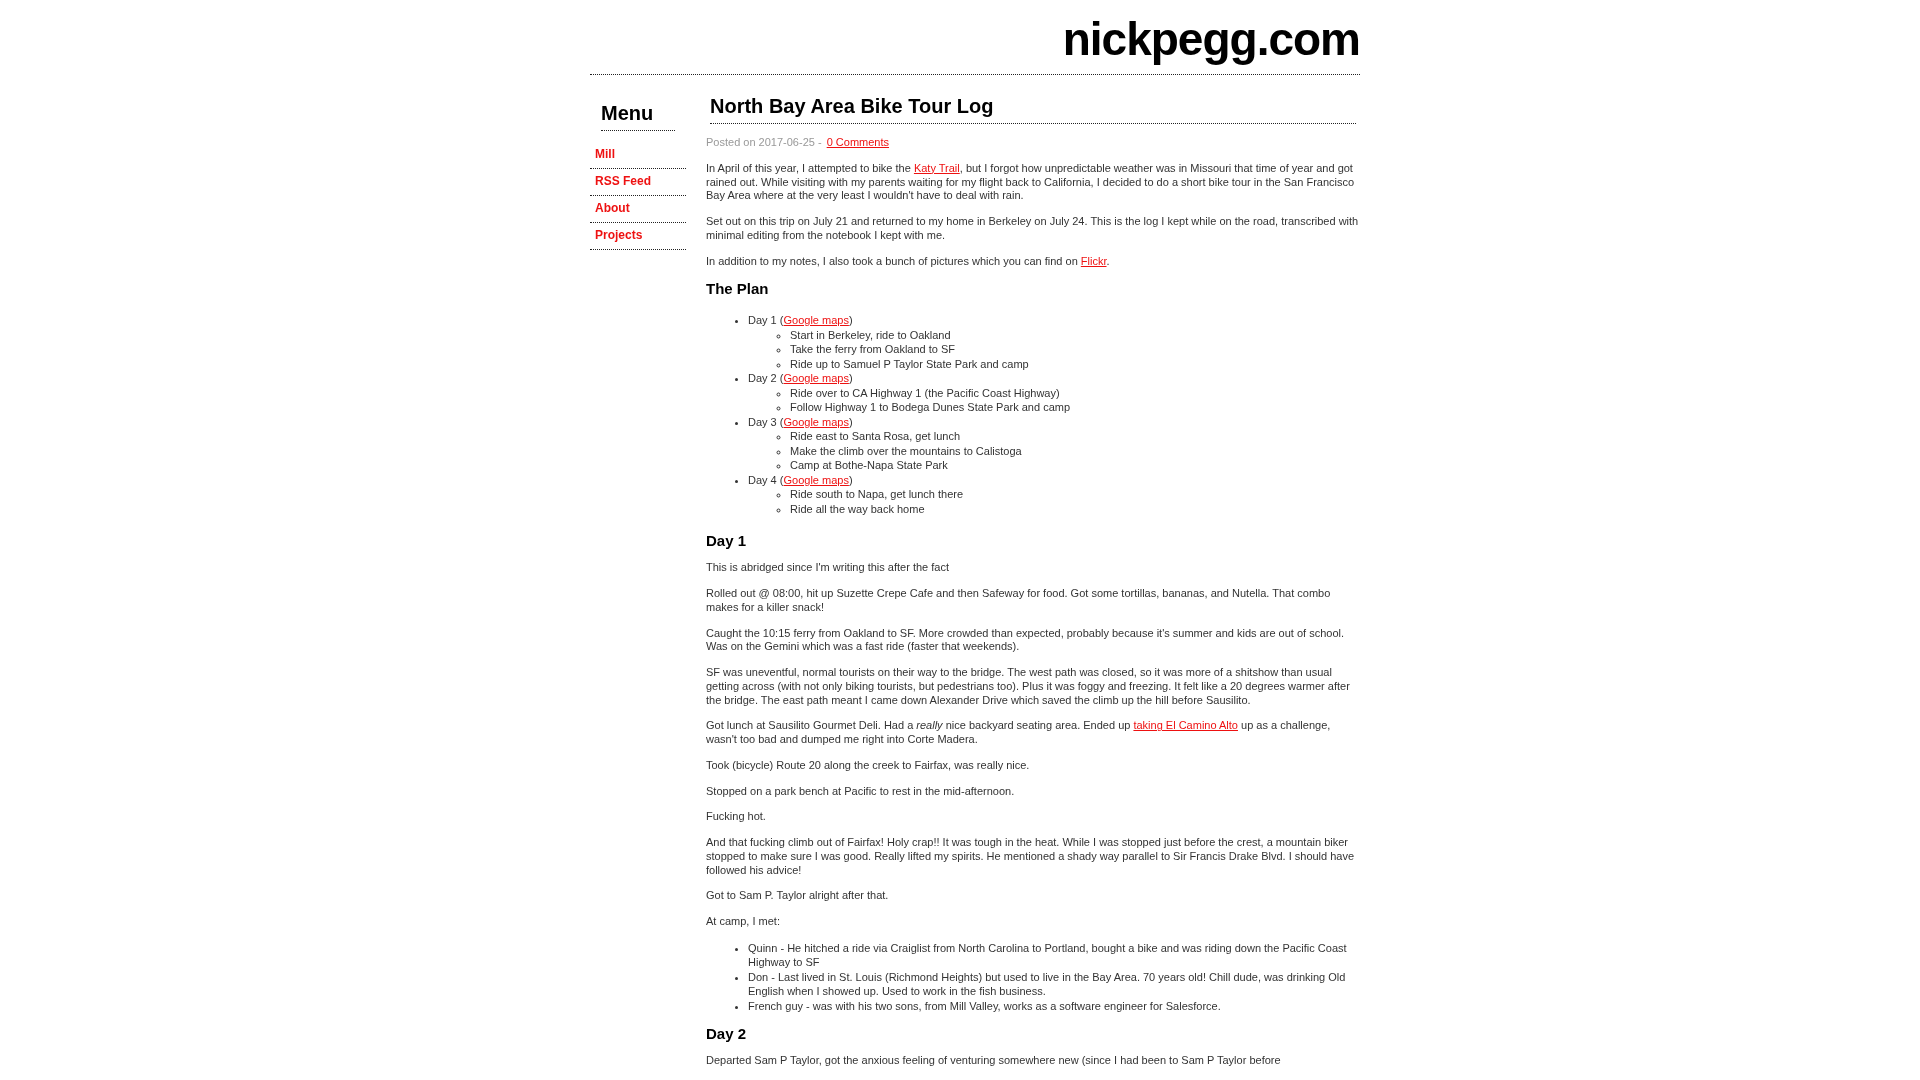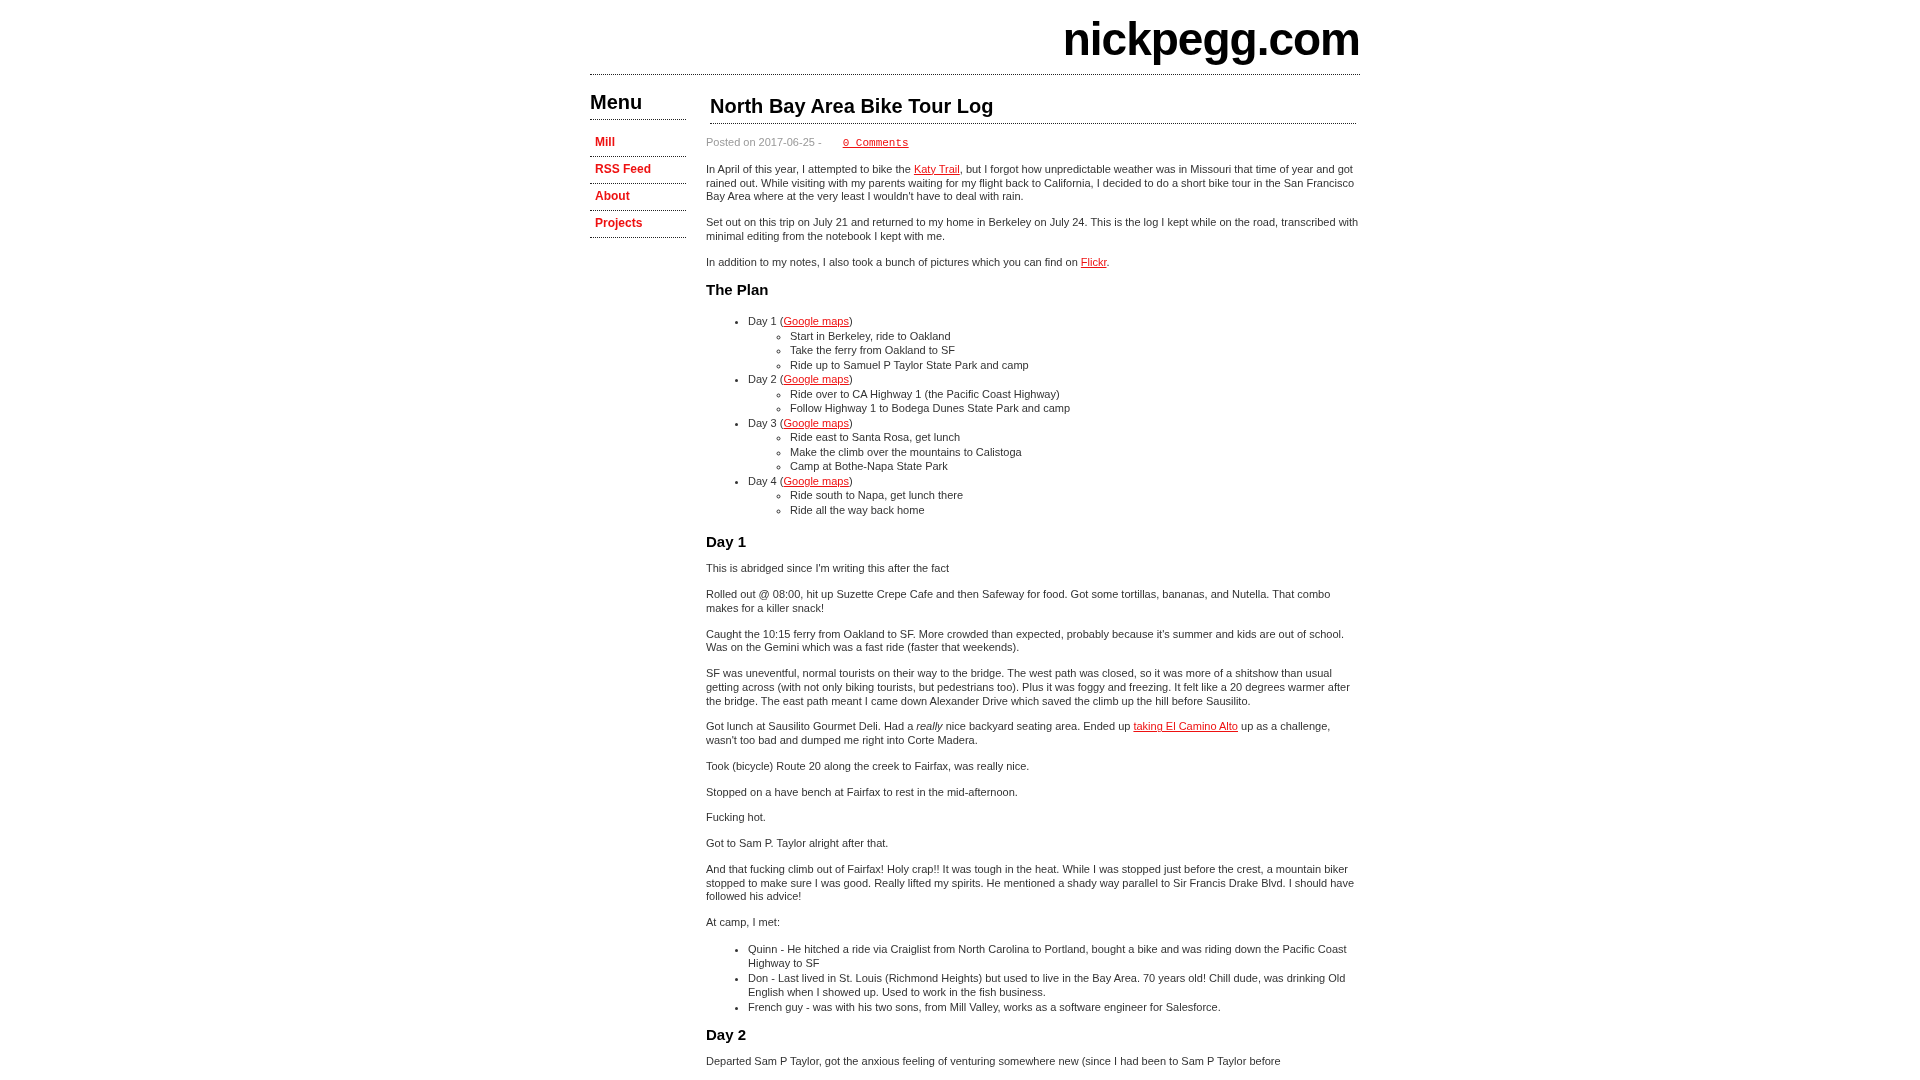--- a/index.html
+++ b/index.html
@@ -17,38 +17,38 @@
   .site-title {
     margin: 0; font-size: 46px; line-height: 62px; font-weight: bold;
     text-align: right; color: var(--heading-text, #000); letter-spacing: -1px;
   }
 
   
   .columns { display: flex; margin-top: 16px; align-items: flex-start; }
   .sidebar { width: 116px; flex: none; }
   .sidebar-inner { width: 96px; }
   .menu-title {
-    margin: 0; font-size: 20px; line-height: 22px; font-weight: bold;
+    margin: 11px; font-size: 20px; line-height: 22px; font-weight: bold;
     color: var(--heading-text, #000); padding-bottom: 6px; border-bottom: 1px dotted #222;
   }
   .menu-list { list-style: none; margin: 10px 0 0 0; padding: 0; }
   .menu-list li { border-bottom: 1px dotted #222; padding: 5px 0 6px 5px; }
   .menu-list a {
     color: var(--accent, #ee1111); font-weight: bold; font-size: 12px;
     text-decoration: none; cursor: pointer;
   }
 
   
   .content { width: 654px; flex: none; }
   .post-title {
     margin: 4px; font-size: 20px; line-height: 22px; font-weight: bold;
     color: var(--heading-text, #000); padding-bottom: 6px; border-bottom: 1px dotted #222;
   }
   .meta { margin: 5px 0 0 0; color: var(--meta-text, #999999); }
-  .meta a { margin-left: 18px; font-family: Liberation Mono, monospace; }
+  .meta a { margin-left: 2px; }
   .content p { margin: 12px 0; }
   .section-heading {
     font-size: 15px; line-height: 17px; font-weight: bold;
     color: var(--heading-text, #000); margin: 12px 0 9px 0;
   }
   ul.plan { margin: 16px 0; padding-left: 42px; list-style: disc; }
   ul.plan ul { margin: 0; padding-left: 42px; list-style: circle; }
   ul.plan li { line-height: 14.5px; }
   ul.camp { margin: 12px 0; padding-left: 42px; list-style: disc; }
   ul.camp li { line-height: 14.5px; }
@@ -128,24 +128,24 @@
       </ul>
 
       <h2 class="section-heading">Day 1</h2>
 
       <p><span>This is abridged since I'm writing this after the fact</span></p>
       <p><span>Rolled out @ 08:00, hit up Suzette Crepe Cafe and then Safeway for food. Got some tortillas, bananas, and Nutella. That combo makes for a killer snack!</span></p>
       <p><span>Caught the 10:15 ferry from Oakland to SF. More crowded than expected, probably because it's summer and kids are out of school. Was on the Gemini which was a fast ride (faster that weekends).</span></p>
       <p><span>SF was uneventful, normal tourists on their way to the bridge. The west path was closed, so it was more of a shitshow than usual getting across (with not only biking tourists, but pedestrians too). Plus it was foggy and freezing. It felt like a 20 degrees warmer after the bridge. The east path meant I came down Alexander Drive which saved the climb up the hill before Sausilito.</span></p>
       <p><span>Got lunch at Sausilito Gourmet Deli. Had a </span><em>really</em><span> nice backyard seating area. Ended up </span><a href="#" class="link">taking El Camino Alto</a><span> up as a challenge, wasn't too bad and dumped me right into Corte Madera.</span></p>
       <p><span>Took (bicycle) Route 20 along the creek to Fairfax, was really nice.</span></p>
-      <p><span>Stopped on a have bench at Fairfax to rest in the mid-afternoon.</span></p>
+      <p><span>Stopped on a park bench at Pacific to rest in the mid-afternoon.</span></p>
       <p><span>Fucking hot.</span></p>
+      <p><span>And that fucking climb out of Fairfax! Holy crap!! It was tough in the heat. While I was stopped just before the crest, a mountain biker stopped to make sure I was good. Really lifted my spirits. He mentioned a shady way parallel to Sir Francis Drake Blvd. I should have followed his advice!</span></p>
       <p><span>Got to Sam P. Taylor alright after that.</span></p>
-      <p><span>And that fucking climb out of Fairfax! Holy crap!! It was tough in the heat. While I was stopped just before the crest, a mountain biker stopped to make sure I was good. Really lifted my spirits. He mentioned a shady way parallel to Sir Francis Drake Blvd. I should have followed his advice!</span></p>
       <p><span>At camp, I met:</span></p>
 
       <ul class="camp">
         <li><strong>Quinn</strong><span> - He hitched a ride via Craiglist from North Carolina to Portland, bought a bike and was riding down the Pacific Coast Highway to SF</span></li>
         <li><strong>Don</strong><span> - Last lived in St. Louis (Richmond Heights) but used to live in the Bay Area. 70 years old! Chill dude, was drinking Old English when I showed up. Used to work in the fish business.</span></li>
         <li><strong>French guy</strong><span> - was with his two sons, from Mill Valley, works as a software engineer for Salesforce.</span></li>
       </ul>
 
       <h2 class="section-heading">Day 2</h2>
 

